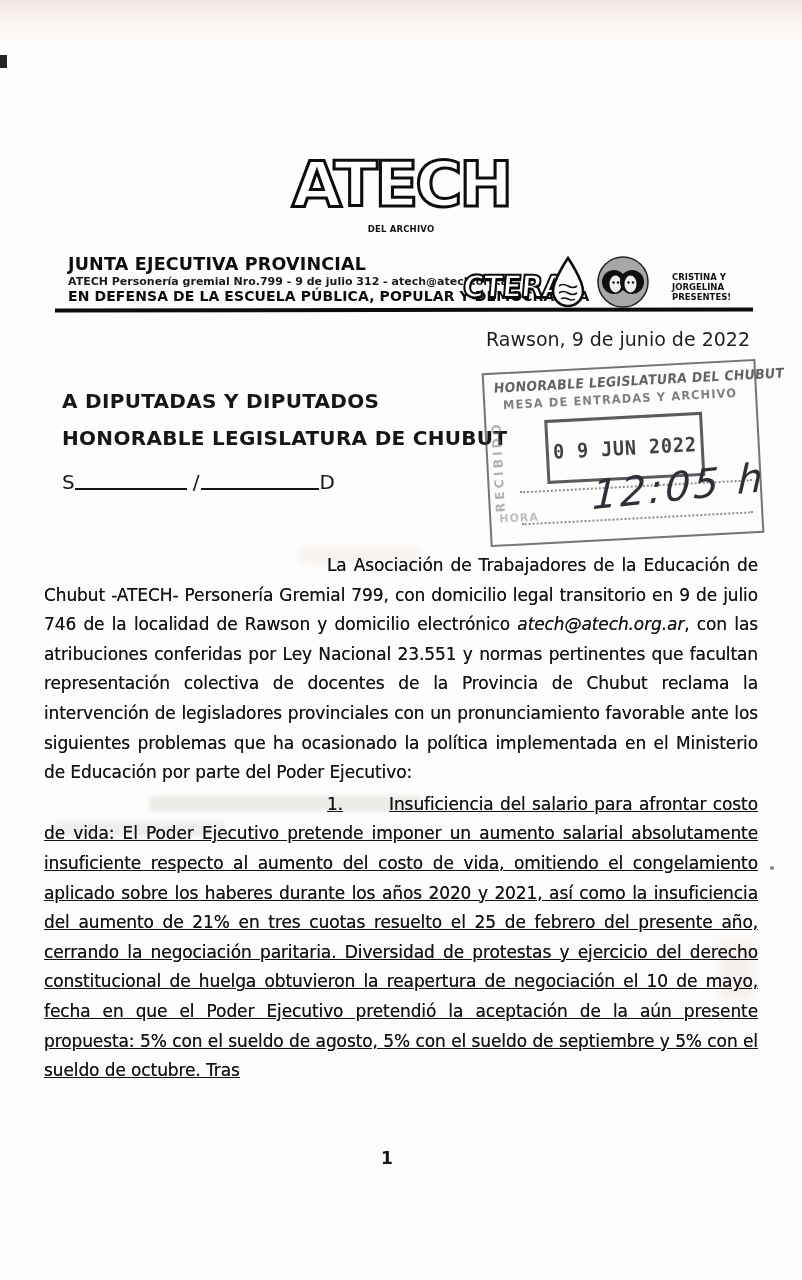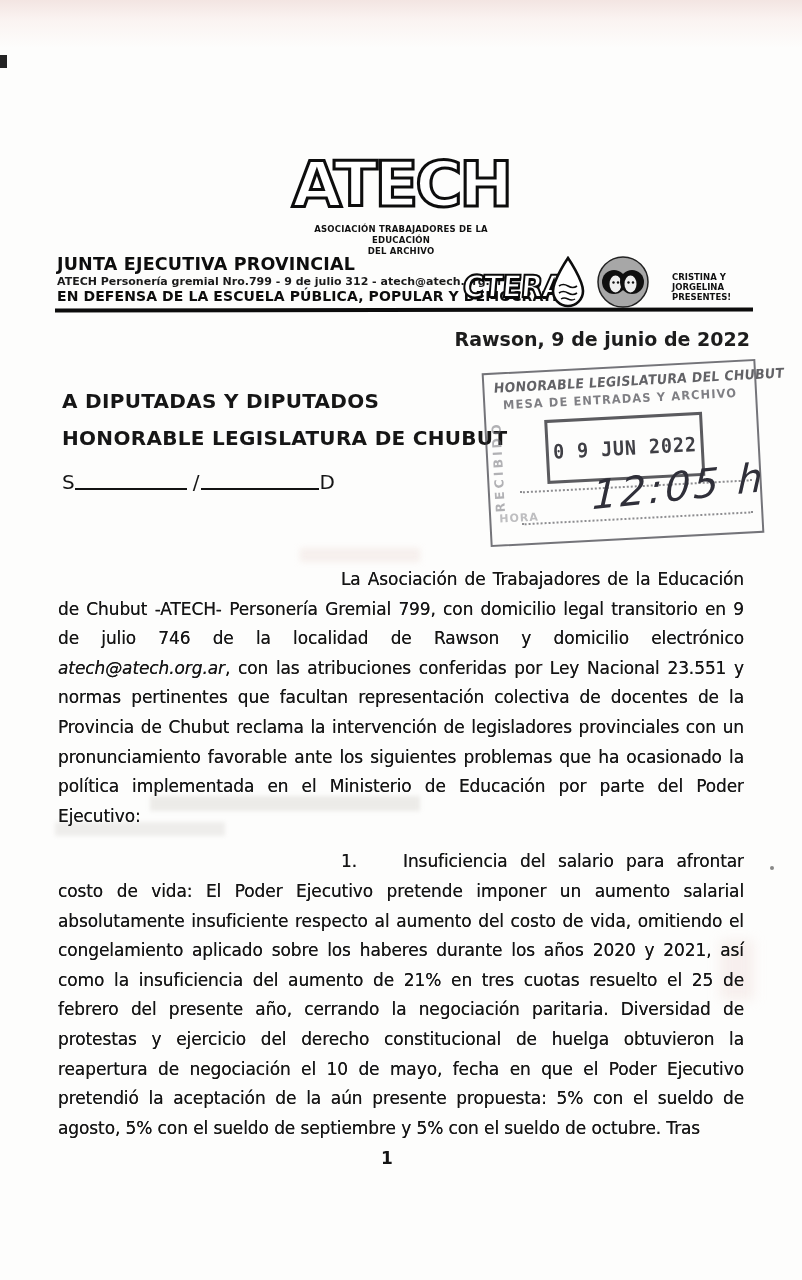--- a/index.html
+++ b/index.html
@@ -9,35 +9,35 @@
     font-family:"DejaVu Sans","Liberation Sans",sans-serif;
     color:#161616;
   }
   .scan-tint { position:absolute; left:0; top:0; width:100%; height:48px;
     background:linear-gradient(180deg,#f3e5e2 0%,#faf3f1 40%,rgba(255,255,255,0) 100%); }
   .artifact { position:absolute; pointer-events:none; }
 
   
   .logo-block { position:absolute; left:288px; top:150px; width:226px; text-align:center; }
   .logo-sub { font-size:8.5px; font-weight:bold; letter-spacing:0.2px; line-height:11px; color:#101010; }
-  .hdr-left { position:absolute; left:57px; top:254px; }
+  .hdr-left { position:absolute; left:68px; top:254px; }
   .hdr-title { font-size:17.5px; font-weight:bold; letter-spacing:0.2px; color:#0d0d0d; line-height:21px; }
   .hdr-sub { font-size:11px; font-weight:bold; color:#1a1a1a; line-height:14px; }
   .hdr-motto { font-size:14px; font-weight:bold; letter-spacing:0.1px; color:#0d0d0d; line-height:14px; transform:scaleY(1.05); transform-origin:left; }
   .hdr-logos { position:absolute; left:460px; top:255px; width:300px; height:58px; }
   .ctera { position:absolute; left:3px; top:15px; font-size:29px; font-weight:bold;
     color:#ffffff; -webkit-text-stroke:2px #0a0a0a; text-stroke:2px #0a0a0a;
     transform:skewX(-5deg) scaleY(1.05); letter-spacing:-1px;
     text-shadow:1px 1px 0 #0a0a0a; }
   .presentes { position:absolute; left:212px; top:17px; width:105px;
     font-size:8.5px; font-weight:bold; line-height:10px; color:#111; }
   .divider { position:absolute; left:55px; top:308px; width:698px; height:4px; background:#0c0c0c; transform:rotate(-0.1deg); }
 
   
-  .date-line { position:absolute; right:52px; top:328px; font-size:19px; font-weight:700; color:#1d1d1d; }
+  .date-line { position:absolute; right:52px; top:328px; font-size:19px; font-weight:400; color:#1d1d1d; }
   .addressee { position:absolute; left:62px; top:383px; font-size:20px; font-weight:bold; color:#161616; line-height:37px; letter-spacing:0.3px; }
   .salutation { position:absolute; left:62px; top:470px; font-size:20px; color:#161616; display:flex; align-items:flex-end; }
   .sal-line { display:inline-block; border-bottom:2px solid #131313; height:2px; margin:0 0 4px 0; }
   .sal-line.l1 { width:112px; }
   .sal-line.l2 { width:118px; }
   .sal-slash { margin:0 2px 0 6px; }
 
   
   .stamp { position:absolute; left:486px; top:366px; width:270px; height:170px;
     border:2.5px solid rgba(62,62,68,0.75); transform:rotate(-3deg); opacity:0.95; }
@@ -60,23 +60,23 @@
   .dots2 { top:150px; }
   .stamp-hora { position:absolute; left:8px; top:138px; font-size:11px; font-weight:bold;
     color:rgba(120,120,126,0.5); letter-spacing:1px; }
   .handwriting { position:absolute; left:102px; top:98px; font-size:40px; font-style:italic;
     color:#25252f; transform:rotate(-3deg) skewX(-8deg); letter-spacing:3px; white-space:nowrap; }
 
   
   .body-text { position:absolute; left:42px; top:549px; width:718px;
     font-size:17px; line-height:29.6px; text-align:justify; color:#141414;
     letter-spacing:-0.1px; text-shadow:0 0 0.4px #3a3a3a; }
-  .body-text p { margin:16px; }
+  .body-text p { margin:2px; }
   .p1 { text-indent:283px; }
-  .p2 { margin-top:31px; text-indent:283px; }
+  .p2 { margin-top:31px; text-indent:283px;text-decoration:underline; }
   .email { font-style:italic; }
   .num-gap { display:inline-block; width:46px; }
   .page-num { position:absolute; left:42px; top:1148px; width:690px; text-align:center;
     font-size:17px; font-weight:600; color:#141414; }
 </style>
 </head>
 <body>
 
 <div class="page">
 
@@ -85,21 +85,20 @@
   <div class="artifact" style="left:150px;top:796px;width:270px;height:15px;background:rgba(150,140,132,0.16);filter:blur(2px);"></div>
   <div class="artifact" style="left:55px;top:822px;width:170px;height:14px;background:rgba(150,140,132,0.14);filter:blur(2px);"></div>
   <div class="artifact" style="left:300px;top:548px;width:120px;height:14px;background:rgba(235,215,210,0.35);filter:blur(3px);"></div>
   <div class="artifact" style="left:720px;top:940px;width:34px;height:60px;background:rgba(235,205,200,0.28);filter:blur(6px);"></div>
   <div class="artifact" style="left:770px;top:866px;width:4px;height:4px;background:rgba(40,40,40,0.55);border-radius:50%;"></div>
 
   <div class="logo-block">
     <svg width="226" height="70" viewBox="0 0 226 70">
       <text x="113" y="56" text-anchor="middle" font-family="DejaVu Sans, Liberation Sans, sans-serif" font-size="62" font-weight="bold" fill="#ffffff" stroke="#0d0d0d" stroke-width="3" letter-spacing="-3" textLength="218" lengthAdjust="spacingAndGlyphs">ATECH</text>
     </svg>
-    <div class="logo-sub">ASOCIACIÓN TRABAJADORES DE LA EDUCACIÓN</div>
     <div class="logo-sub">DEL ARCHIVO</div>
   </div>
 
   <div class="hdr-left">
     <div class="hdr-title">JUNTA EJECUTIVA PROVINCIAL</div>
     <div class="hdr-sub">ATECH Personería gremial Nro.799 - 9 de julio 312 - atech@atech.org.ar</div>
     <div class="hdr-motto">EN DEFENSA DE LA ESCUELA PÚBLICA, POPULAR Y DEMOCRÁTICA</div>
   </div>
 
   <div class="hdr-logos">

